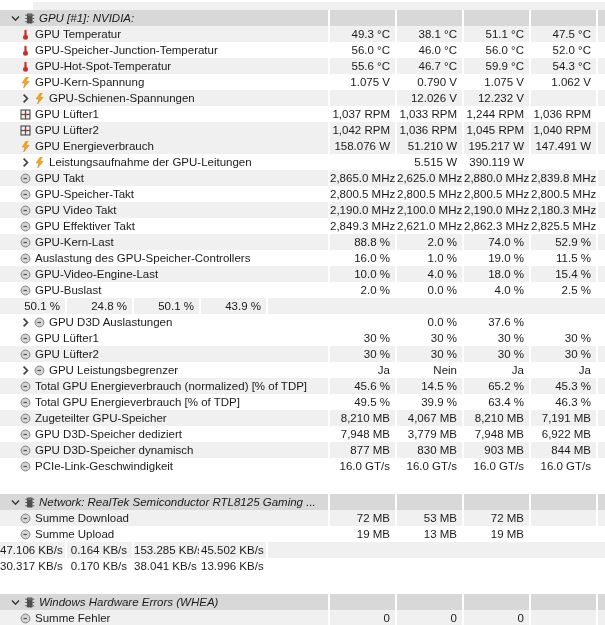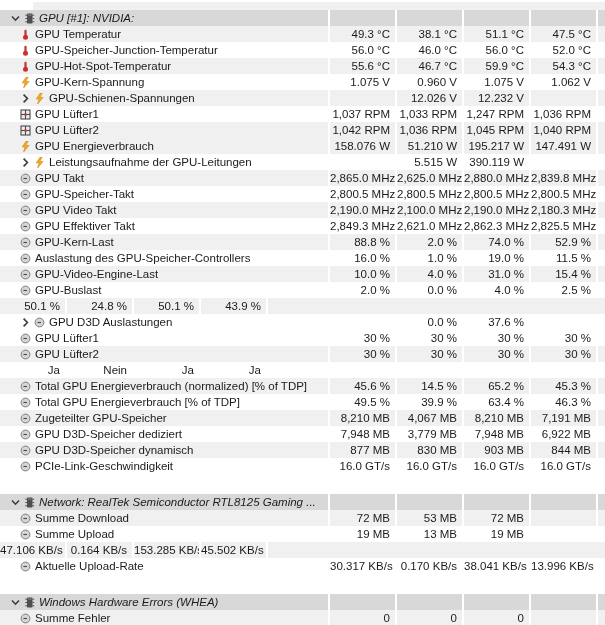--- a/index.html
+++ b/index.html
@@ -120,21 +120,21 @@
       <div class="cell label">
         <span class="ind" style="width: 20px;"></span>
         <span class="icn">
           <svg width="11" height="11" viewBox="0 0 11 11">
             <polygon points="6.2,0 2.2,6 5,6 3.6,11 9.2,4.4 5.9,4.4 8.2,0" fill="#f9a825" stroke="#c07c00" stroke-width="0.5"></polygon>
           </svg>
         </span>
         <span>GPU-Kern-Spannung</span>
       </div>
       <div class="cell val">1.075 V</div>
-      <div class="cell val">0.960 V</div>
+      <div class="cell val">0.790 V</div>
       <div class="cell val">1.075 V</div>
       <div class="cell val">1.062 V</div>
       <div class="cell stub"></div>
     </div>
     <div class="row shade-g">
       <div class="cell label">
         <span class="ind" style="width: 20px;"></span>
         <span class="chev">
           <svg width="11" height="11" viewBox="0 0 11 11">
             <polyline points="3.6,1.6 7.4,5.5 3.6,9.4" fill="none" stroke="#3c3c3c" stroke-width="1.6"></polyline>
@@ -161,21 +161,21 @@
             <rect x="1" y="1" width="9" height="9" fill="#ededed" stroke="#4a4a4a" stroke-width="1.1"></rect>
             <line x1="5.5" y1="1" x2="5.5" y2="10" stroke="#4a4a4a" stroke-width="1.1"></line>
             <line x1="1" y1="5.5" x2="10" y2="5.5" stroke="#4a4a4a" stroke-width="1.1"></line>
             <circle cx="5.5" cy="5.5" r="1.3" fill="#c5342c"></circle>
           </svg>
         </span>
         <span>GPU Lüfter1</span>
       </div>
       <div class="cell val">1,037 RPM</div>
       <div class="cell val">1,033 RPM</div>
-      <div class="cell val">1,247 RPM</div>
+      <div class="cell val">1,244 RPM</div>
       <div class="cell val">1,036 RPM</div>
       <div class="cell stub"></div>
     </div>
     <div class="row shade-g">
       <div class="cell label">
         <span class="ind" style="width: 20px;"></span>
         <span class="icn">
           <svg width="11" height="11" viewBox="0 0 11 11">
             <rect x="1" y="1" width="9" height="9" fill="#ededed" stroke="#4a4a4a" stroke-width="1.1"></rect>
             <line x1="5.5" y1="1" x2="5.5" y2="10" stroke="#4a4a4a" stroke-width="1.1"></line>
@@ -336,21 +336,21 @@
         <span class="icn">
           <svg width="11" height="11" viewBox="0 0 11 11">
             <circle cx="5.5" cy="5.5" r="4.4" fill="#d6d6d6" stroke="#7d7d7d" stroke-width="1"></circle>
             <line x1="3.4" y1="5.5" x2="7" y2="5.5" stroke="#4f4f4f" stroke-width="1.2"></line>
           </svg>
         </span>
         <span>GPU-Video-Engine-Last</span>
       </div>
       <div class="cell val">10.0 %</div>
       <div class="cell val">4.0 %</div>
-      <div class="cell val">31.0 %</div>
+      <div class="cell val">18.0 %</div>
       <div class="cell val">15.4 %</div>
       <div class="cell stub"></div>
     </div>
     <div class="row shade-w">
       <div class="cell label">
         <span class="ind" style="width: 20px;"></span>
         <span class="icn">
           <svg width="11" height="11" viewBox="0 0 11 11">
             <circle cx="5.5" cy="5.5" r="4.4" fill="#d6d6d6" stroke="#7d7d7d" stroke-width="1"></circle>
             <line x1="3.4" y1="5.5" x2="7" y2="5.5" stroke="#4f4f4f" stroke-width="1.2"></line>
@@ -421,20 +421,35 @@
         </span>
         <span>GPU Lüfter2</span>
       </div>
       <div class="cell val">30 %</div>
       <div class="cell val">30 %</div>
       <div class="cell val">30 %</div>
       <div class="cell val">30 %</div>
       <div class="cell stub"></div>
     </div>
     <div class="row shade-w">
+      <div class="cell label">
+        <span class="ind" style="width: 20px;"></span>
+        <span class="chev">
+          <svg width="11" height="11" viewBox="0 0 11 11">
+            <polyline points="3.6,1.6 7.4,5.5 3.6,9.4" fill="none" stroke="#3c3c3c" stroke-width="1.6"></polyline>
+          </svg>
+        </span>
+        <span class="icn">
+          <svg width="11" height="11" viewBox="0 0 11 11">
+            <circle cx="5.5" cy="5.5" r="4.4" fill="#d6d6d6" stroke="#7d7d7d" stroke-width="1"></circle>
+            <line x1="3.4" y1="5.5" x2="7" y2="5.5" stroke="#4f4f4f" stroke-width="1.2"></line>
+          </svg>
+        </span>
+        <span>GPU Leistungsbegrenzer</span>
+      </div>
       <div class="cell val">Ja</div>
       <div class="cell val">Nein</div>
       <div class="cell val">Ja</div>
       <div class="cell val">Ja</div>
       <div class="cell stub"></div>
     </div>
     <div class="row shade-g">
       <div class="cell label">
         <span class="ind" style="width: 20px;"></span>
         <span class="icn">
@@ -600,30 +615,20 @@
       <div class="cell stub"></div>
     </div>
     <div class="row shade-g">
       <div class="cell val">47.106 KB/s</div>
       <div class="cell val">0.164 KB/s</div>
       <div class="cell val">153.285 KB/s</div>
       <div class="cell val">45.502 KB/s</div>
       <div class="cell stub"></div>
     </div>
     <div class="row shade-w">
-      <div class="cell label">
-        <span class="ind" style="width: 20px;"></span>
-        <span class="icn">
-          <svg width="11" height="11" viewBox="0 0 11 11">
-            <circle cx="5.5" cy="5.5" r="4.4" fill="#d6d6d6" stroke="#7d7d7d" stroke-width="1"></circle>
-            <line x1="3.4" y1="5.5" x2="7" y2="5.5" stroke="#4f4f4f" stroke-width="1.2"></line>
-          </svg>
-        </span>
-        <span>Aktuelle Upload-Rate</span>
-      </div>
       <div class="cell val">30.317 KB/s</div>
       <div class="cell val">0.170 KB/s</div>
       <div class="cell val">38.041 KB/s</div>
       <div class="cell val">13.996 KB/s</div>
       <div class="cell stub"></div>
     </div>
     <div class="gap-row"></div>
     <div class="row section-header">
       <div class="cell label">
         <span class="ind" style="width: 10px;"></span>

